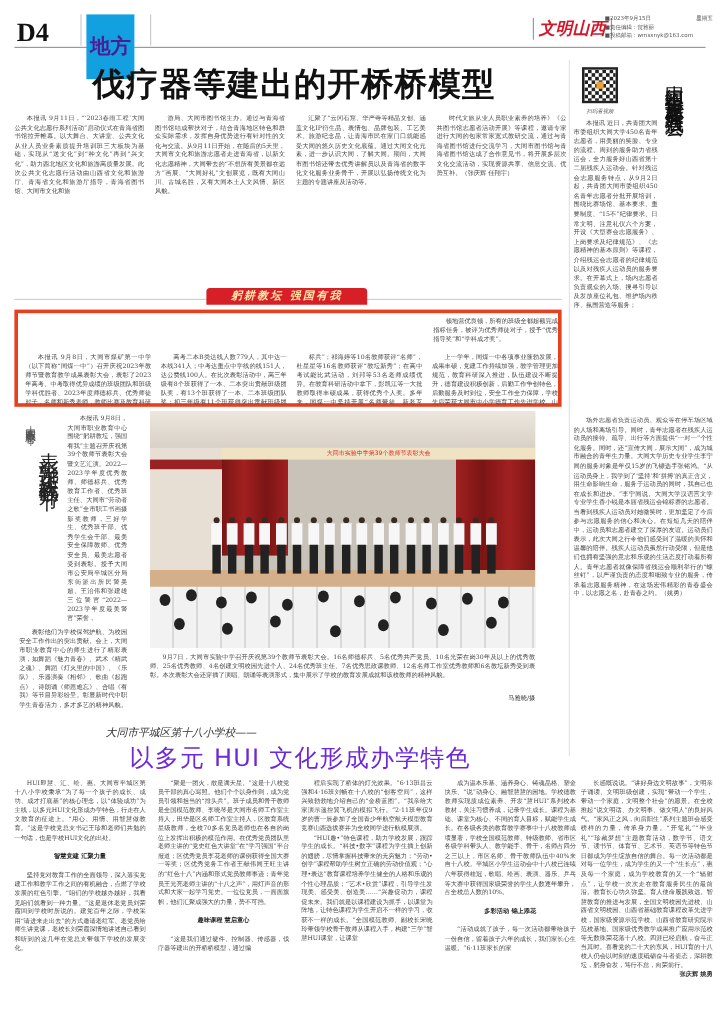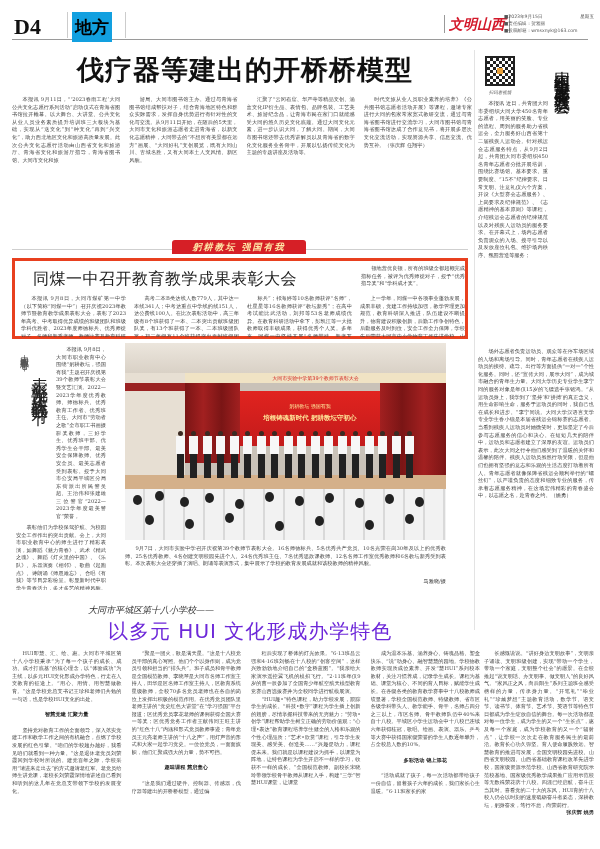--- a/index.html
+++ b/index.html
@@ -4,21 +4,21 @@
 <style>
   * { box-sizing: border-box; margin: 0; padding: 0; }
   html, body { width: 600px; height: 849px; background: #ffffff; overflow: hidden; }
   body { font-family: "DejaVu Serif", "Liberation Serif", serif; color: #222; position: relative; }
 
   .page { position: absolute; left: 0; top: 0; width: 600px; height: 849px; }
 
   
   .masthead { position: absolute; left: 12px; top: 8px; width: 576px; height: 32px; border-bottom: 1px solid #9a9a9a; }
   .page-no { position: absolute; left: 2px; top: 6px; font-family: "Liberation Serif", serif; font-weight: bold; font-size: 22px; color: #111; }
-  .section-tag { position: absolute; left: 60px; top: 4px; background: #12a0e0; color: #000000; font-family: "DejaVu Sans", sans-serif; font-weight: bold; font-size: 17px; padding: 4px 3px; line-height: 22px; }
+  .section-tag { position: absolute; left: 60px; top: 4px; background: #12a0e0; color: #4c1d95; font-family: "DejaVu Sans", sans-serif; font-weight: bold; font-size: 17px; padding: 16px 3px; line-height: 22px; }
   .section-sep { position: absolute; left: 55px; top: 4px; width: 1px; height: 26px; background: #ccc; }
   .section-sep2 { position: absolute; left: 113px; top: 4px; width: 1px; height: 26px; background: #ccc; }
   .brand { position: absolute; left: 432px; top: 7px; font-family: "DejaVu Serif", serif; font-style: italic; font-weight: bold; font-size: 14px; color: #d3182a; border-left: 1px solid #999; border-right: 1px solid #999; padding: 0 4px; line-height: 18px; }
   .meta { position: absolute; left: 492px; top: 5px; font-family: "DejaVu Sans", sans-serif; font-size: 4.6px; color: #555; line-height: 7px; width: 90px; }
   .meta .row { white-space: nowrap; }
   .meta .weekday { position: absolute; right: 0; top: 0; }
 
   
   .hl1 { position: absolute; left: 40px; top: 52px; width: 410px; text-align: center; font-family: "DejaVu Sans", sans-serif; font-weight: bold; font-size: 27px; letter-spacing: 1px; color: #111; }
 
@@ -122,21 +122,20 @@
       </div>
     <div class="col-text">
         <p>时代文旅从业人员职业素养的培养》《公共图书馆志愿者活动开展》等课程，邀请专家进行大同的包家常家宽式教研交流，通过与青海省图书馆进行交流学习，大同市图书馆与青海省图书馆达成了合作意见书，将开展多层次文化交流活动，实现资源共享、信息交流、优势互补。（张庆辉 任翔宇）</p>
       </div>
   </div>
 
   <div class="banner-line"></div>
   <div class="banner">躬耕教坛 强国有我</div>
 
   <div class="red-box">
-    <div class="title">同煤一中召开教育教学成果表彰大会</div>
     <div class="topright col-text">
         <p>顿地营优良顿，所有的班级全都超额完成指标任务，被评为优秀师徒对子，授予“优秀指导奖”和“学科成才奖”。</p>
       </div>
     <div class="bottom">
       <div class="col-text">
           <p>本报讯 9月8日，大同市煤矿第一中学（以下简称“同煤一中”）召开庆祝2023年教师节暨教育教学成果表彰大会，表彰了2023年高考、中考取得优异成绩的班级团队和班级学科优胜者、2023年度师德标兵、优秀师徒对子，名师和新秀老师，教师比赛及教育科研活动中的优秀个人。2023年高考，同煤一中</p>
         </div>
       <div class="col-text">
           <p>高考二本B类达线人数779人，其中达一本线341人；中考达重点中学线的线151人，达公费线100人。在比次表彰活动中，高三年级有8个班获得了一本、二本突出贡献班级团队奖，有13个班获得了一本、二本班级团队奖；初三年级有11个班获得突出贡献班级团队奖，有2个班获得优秀班级团队奖。祁丹、李素娟等30位教师被评为2023年同煤一中“师德</p>
         </div>
@@ -161,24 +160,20 @@
   </div>
 
   <div class="photo-box">
     <div class="photo">
       <div class="ph-ceiling"></div>
       <div class="ph-wall-left"></div>
       <div class="ph-red-strip"></div>
       <div class="ph-banner-top">大同市实验中学第39个教师节表彰大会</div>
       <div class="ph-curtain-l"></div>
       <div class="ph-curtain-r"></div>
-      <div class="ph-screen">
-        <div class="s1">躬耕教坛  强国有我</div>
-        <div class="s2">培根铸魂新时代  躬耕教坛守初心</div>
-      </div>
       <div class="ph-stage"></div>
       <div class="ph-people">
         <div class="ph-person">
             <span class="head"></span>
             <span class="body"></span>
             <span class="legs"></span>
           </div>
         <div class="ph-person">
             <span class="head"></span>
             <span class="body"></span>

